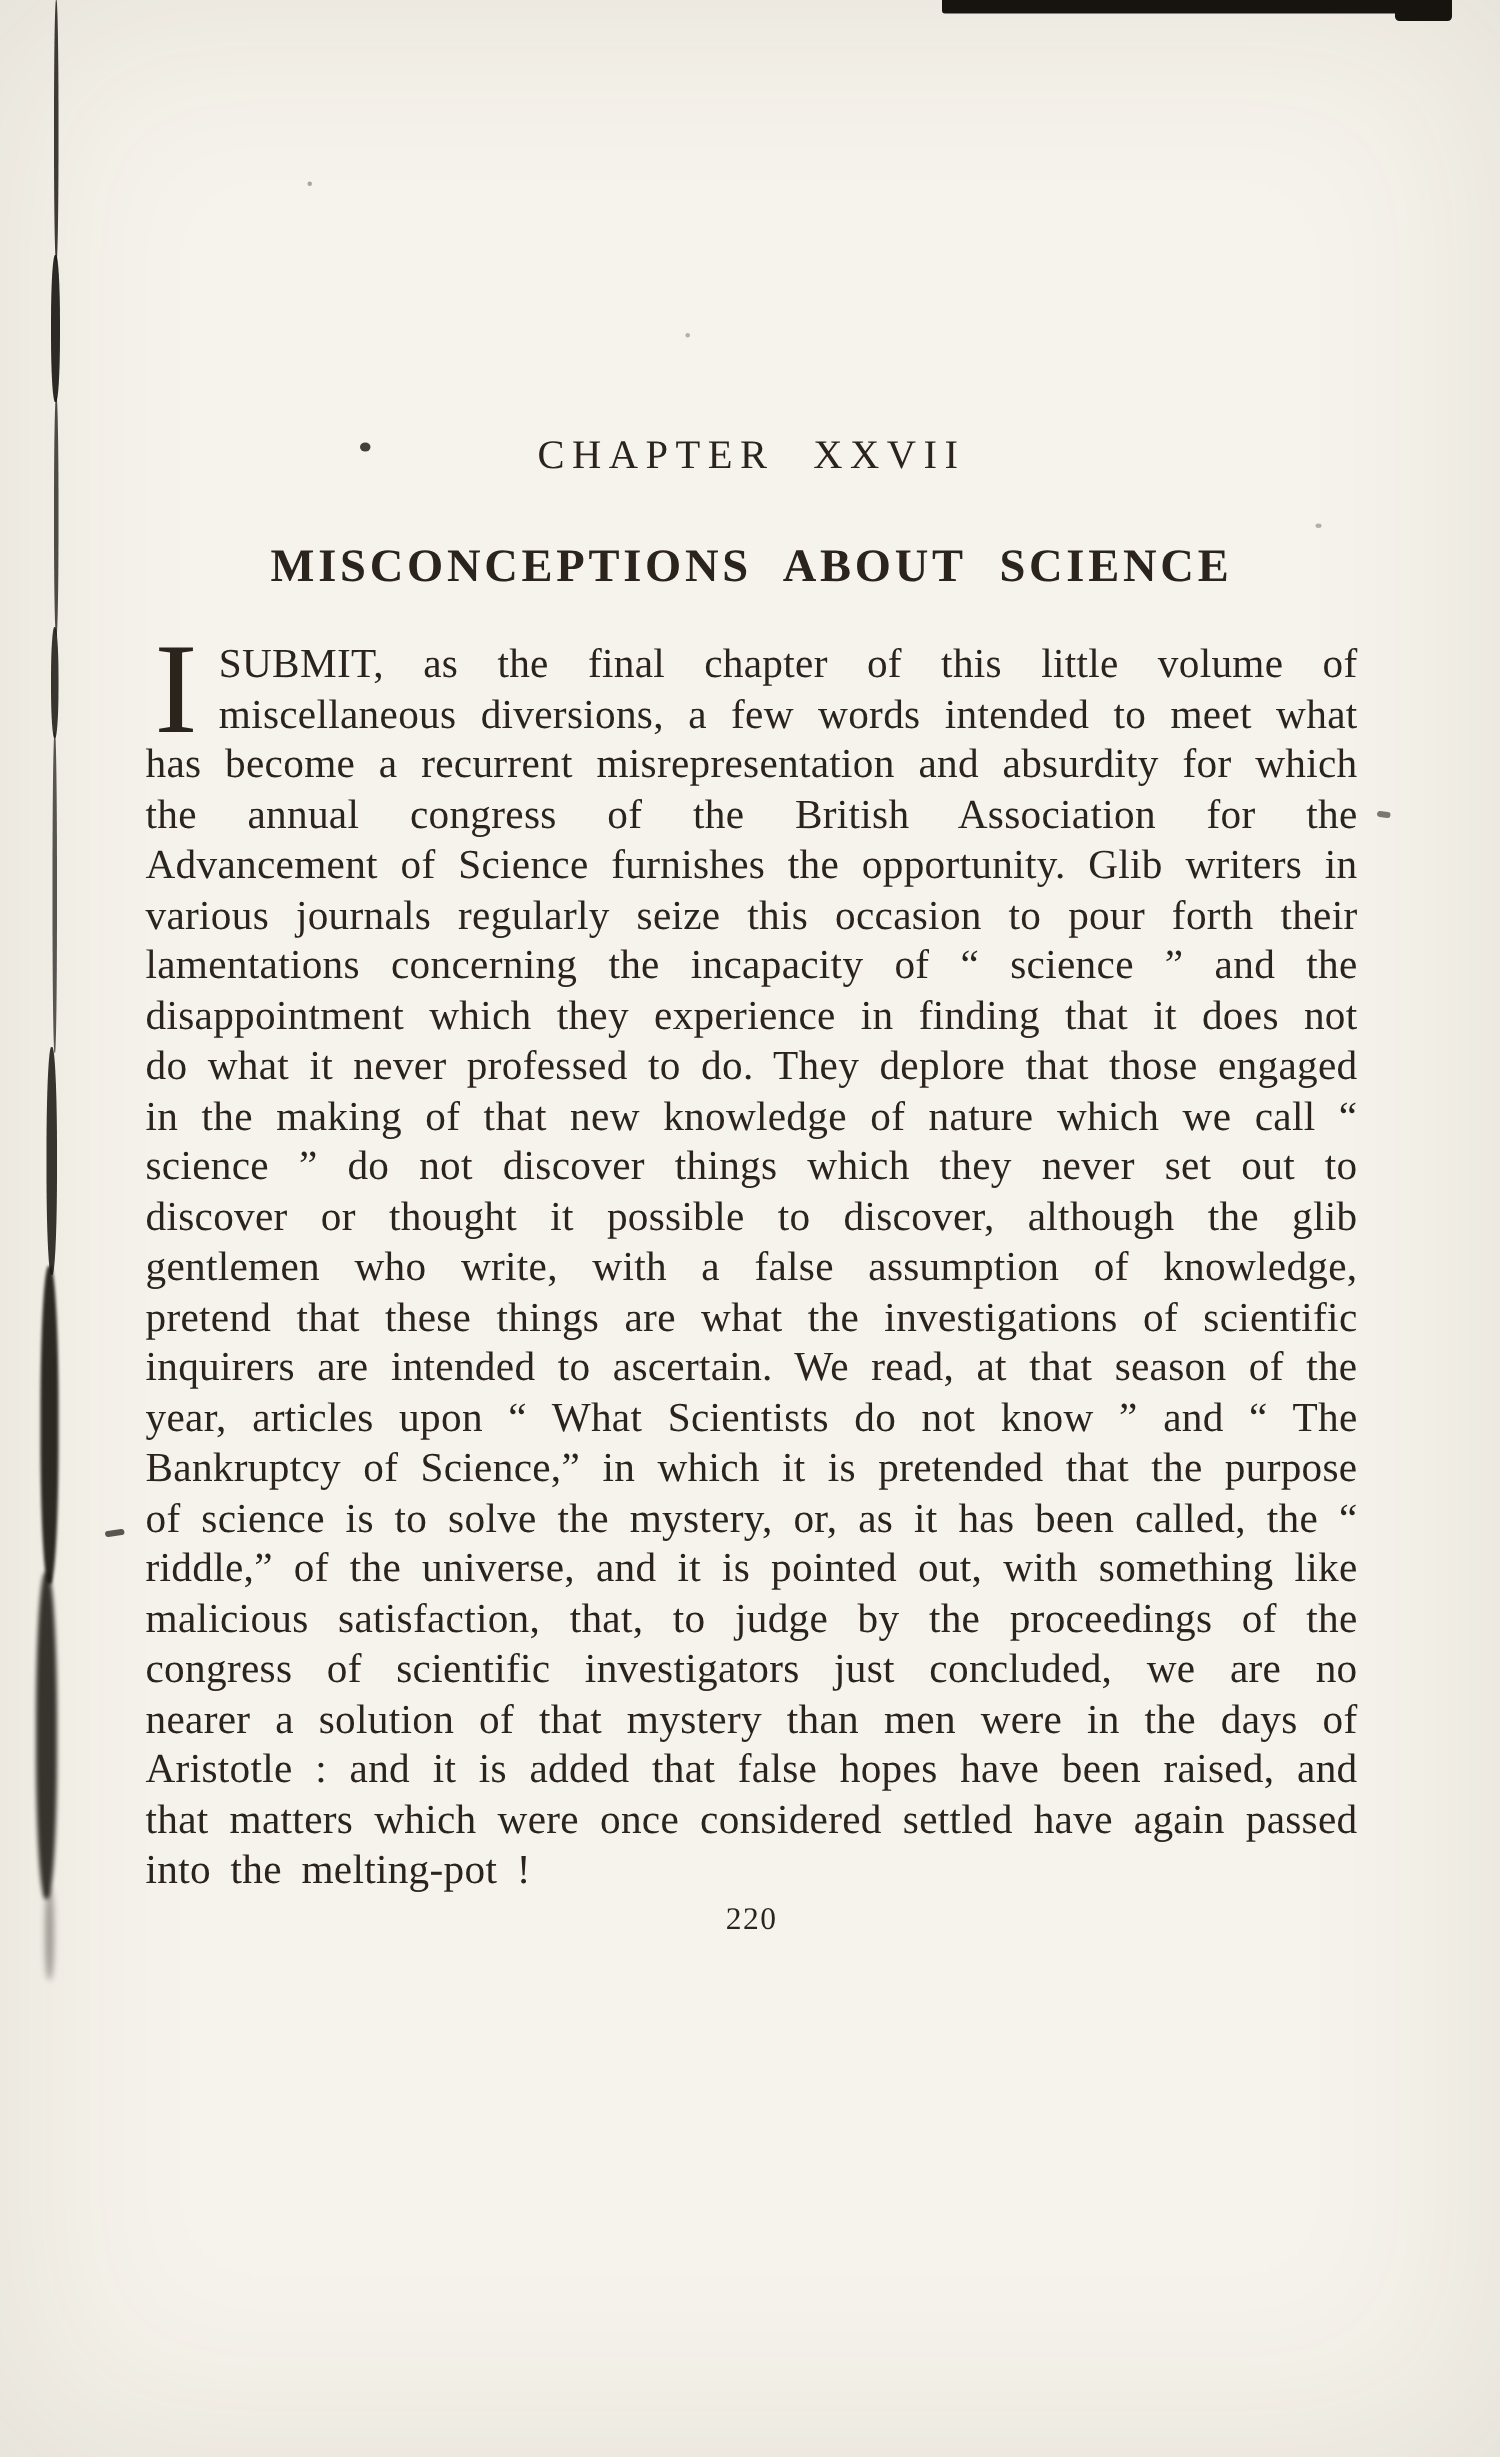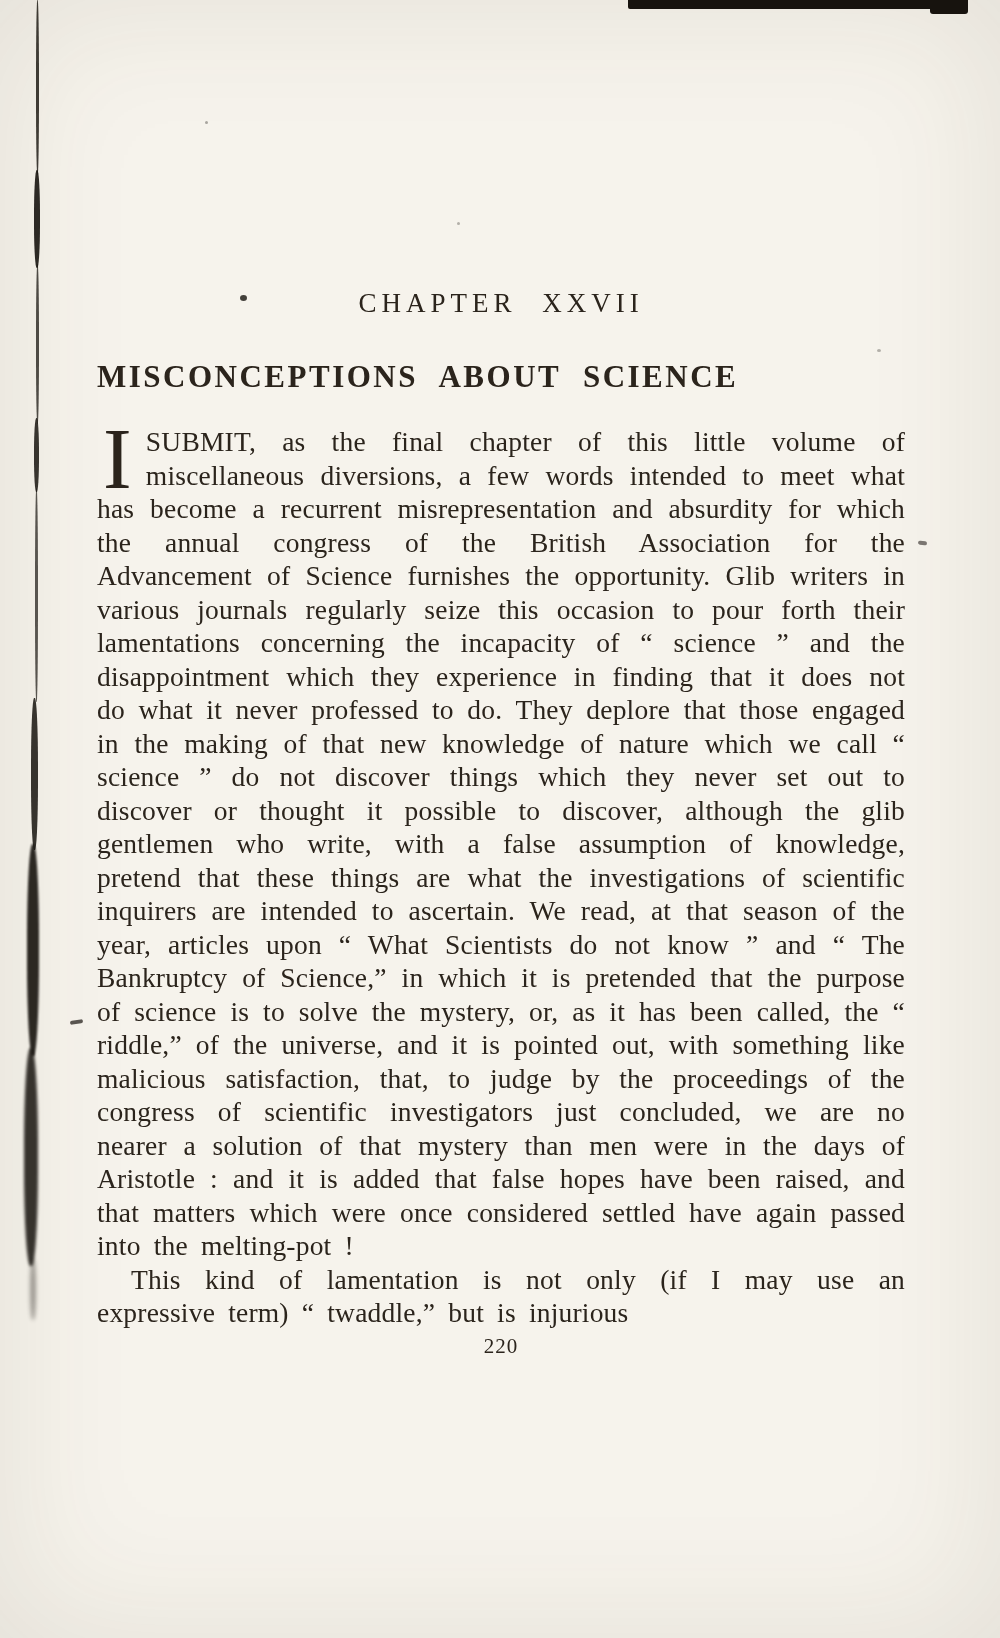--- a/index.html
+++ b/index.html
@@ -28,21 +28,21 @@
     font-size:27px;
     font-weight:normal;
     text-align:center;
     letter-spacing:5px;
     word-spacing:14px;
   }
   .page-title{
     margin:40px 0 0 0;
     font-size:31px;
     font-weight:bold;
-    text-align:left;
+    text-align:center;
     letter-spacing:2.5px;
     word-spacing:12px;
   }
   .body-text{
     margin:30px 0 0 0;
     font-size:27.5px;
     line-height:33.5px;
     text-align:justify;
     word-spacing:6px;
     letter-spacing:0.2px;
@@ -107,18 +107,17 @@
   <div class="artifact speck2"></div>
   <div class="artifact speck3"></div>
 
   <div class="content">
     <h2 class="chapter-heading">CHAPTER XXVII</h2>
 
     <h1 class="page-title">MISCONCEPTIONS ABOUT SCIENCE</h1>
 
     <p class="body-text first"><span class="drop-cap">I</span><span>SUBMIT, as the final chapter of this little volume of miscellaneous diversions, a few words intended to meet what has become a recurrent misrepresentation and absurdity for which the annual congress of the British Association for the Advancement of Science furnishes the opportunity. Glib writers in various journals regularly seize this occasion to pour forth their lamentations concerning the incapacity of “ science ” and the disappointment which they experience in finding that it does not do what it never professed to do. They deplore that those engaged in the making of that new knowledge of nature which we call “ science ” do not discover things which they never set out to discover or thought it possible to discover, although the glib gentlemen who write, with a false assumption of knowledge, pretend that these things are what the investigations of scientific inquirers are intended to ascertain. We read, at that season of the year, articles upon “ What Scientists do not know ” and “ The Bankruptcy of Science,” in which it is pretended that the purpose of science is to solve the mystery, or, as it has been called, the “ riddle,” of the universe, and it is pointed out, with something like malicious satisfaction, that, to judge by the proceedings of the congress of scientific investigators just concluded, we are no nearer a solution of that mystery than men were in the days of Aristotle : and it is added that false hopes have been raised, and that matters which were once considered settled have again passed into the melting-pot !</span></p>
 
-    <p class="body-text second">This kind of lamentation is not only (if I may use an expressive term) “ twaddle,” but is injurious</p>
 
     <div class="page-number">220</div>
   </div>
 
 </div>
 
 </body></html>

